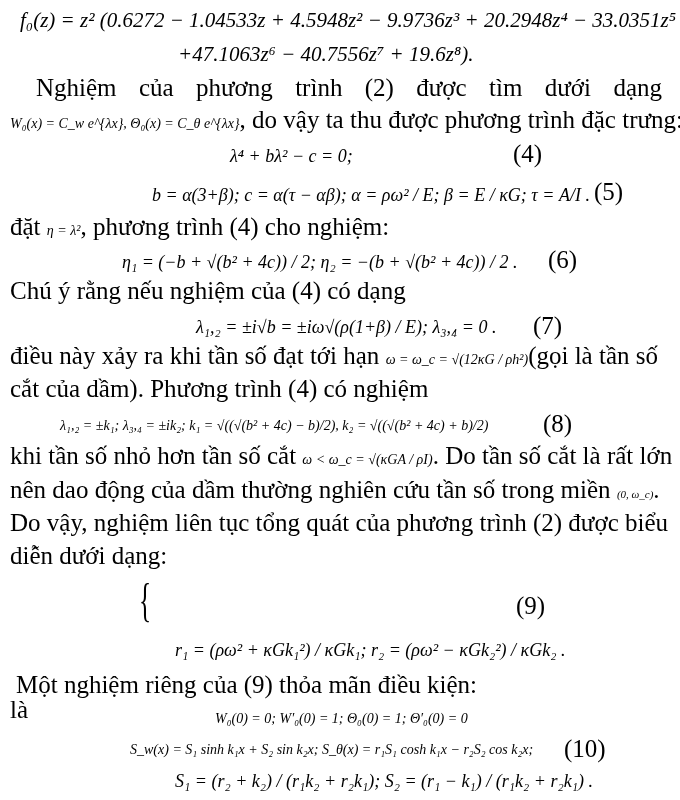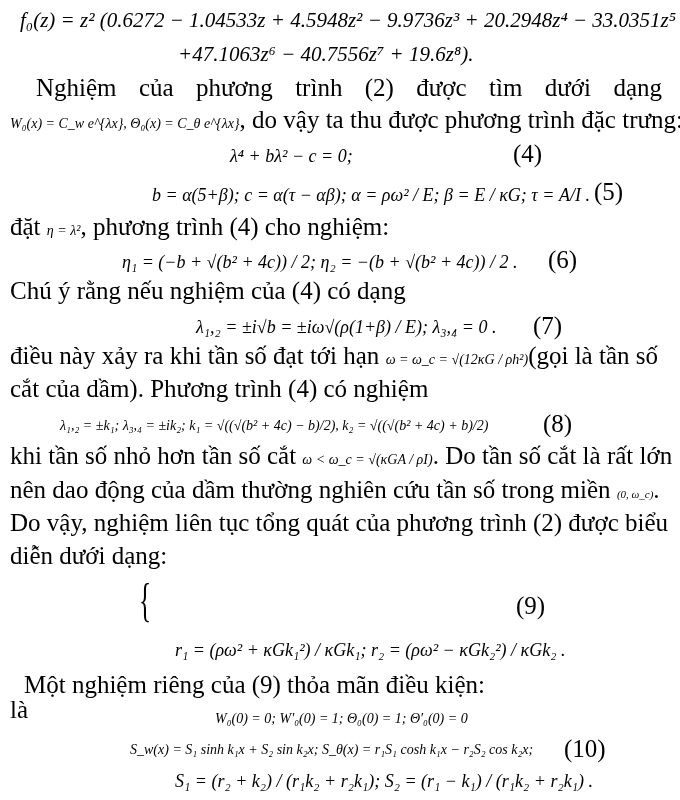--- a/index.html
+++ b/index.html
@@ -28,21 +28,21 @@
 <div class="line big justify" style="left:36px; top:74px; width:626px;">
   <span>Nghiệm của phương trình (2) được tìm dưới dạng</span>
 </div>
 <div class="line big" style="left:10px; top:106px;">
   <span class="eq eq-small">W₀(x) = C_w e^{λx}, Θ₀(x) = C_θ e^{λx}</span><span>, do vậy ta thu được phương trình đặc trưng:</span>
 </div>
 
 <div class="line eq eq-med" style="left:230px; top:146px;">λ⁴ + bλ² − c = 0;</div>
 <div class="num" style="left:513px; top:140px;">(4)</div>
 
-<div class="line eq eq-med" style="left:152px; top:185px;">b = α(5+β); c = α(τ − αβ); α = ρω² / E; β = E / κG; τ = A/I .</div>
+<div class="line eq eq-med" style="left:152px; top:185px;">b = α(3+β); c = α(τ − αβ); α = ρω² / E; β = E / κG; τ = A/I .</div>
 <div class="num" style="left:594px; top:178px;">(5)</div>
 
 <div class="line big" style="left:10px; top:213px;">
   <span>đặt</span> <span class="eq eq-small">η = λ²</span><span>, phương trình (4) cho nghiệm:</span>
 </div>
 
 <div class="line eq eq-med" style="left:122px; top:252px;">η₁ = (−b + √(b² + 4c)) / 2; η₂ = −(b + √(b² + 4c)) / 2 .</div>
 <div class="num" style="left:548px; top:246px;">(6)</div>
 
 <div class="line big" style="left:10px; top:277px;">Chú ý rằng nếu nghiệm của (4) có dạng</div>
@@ -71,21 +71,21 @@
 
 <div class="line big" style="left:10px; top:542px;">diễn dưới dạng:</div>
 
 <div class="line" style="left:146px; top:582px;">
   <span class="brace">{</span>
 </div>
 <div class="num" style="left:516px; top:592px;">(9)</div>
 
 <div class="line eq eq-med" style="left:175px; top:640px;">r₁ = (ρω² + κGk₁²) / κGk₁; r₂ = (ρω² − κGk₂²) / κGk₂ .</div>
 
-<div class="line big" style="left:24px; top:671px;text-align:center;">Một nghiệm riêng của (9) thỏa mãn điều kiện:</div>
+<div class="line big" style="left:16px; top:671px;text-align:center;">Một nghiệm riêng của (9) thỏa mãn điều kiện:</div>
 
 <div class="line eq eq-small" style="left:215px; top:711px;">W₀(0) = 0; W′₀(0) = 1; Θ₀(0) = 1; Θ′₀(0) = 0</div>
 
 <div class="line big" style="left:10px; top:696px;">là</div>
 <div class="line eq eq-small" style="left:130px; top:742px;">S_w(x) = S₁ sinh k₁x + S₂ sin k₂x; S_θ(x) = r₁S₁ cosh k₁x − r₂S₂ cos k₂x;</div>
 <div class="num" style="left:564px; top:735px;">(10)</div>
 
 <div class="line eq eq-med" style="left:175px; top:771px;">S₁ = (r₂ + k₂) / (r₁k₂ + r₂k₁); S₂ = (r₁ − k₁) / (r₁k₂ + r₂k₁) .</div>
 
 </body></html>

